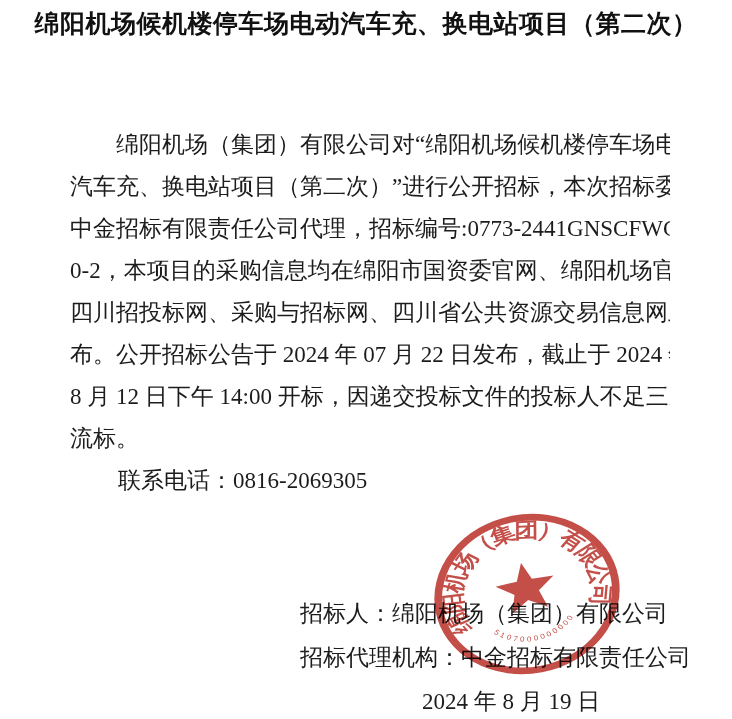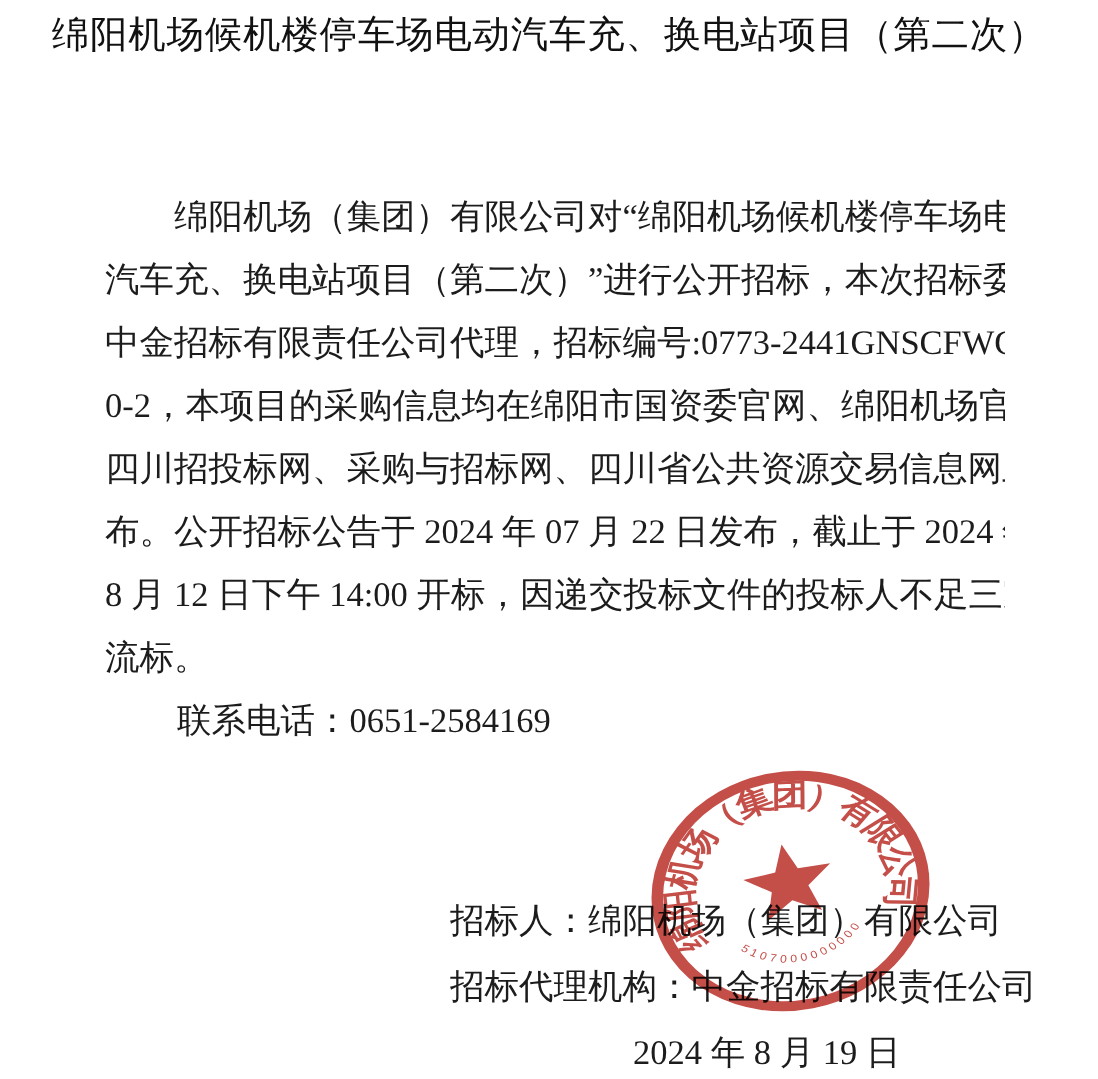--- a/index.html
+++ b/index.html
@@ -10,21 +10,21 @@
     background: #ffffff;
     overflow: hidden;
     color: #1c1c1c;
   }
   .title {
     position: absolute;
     top: 2px; left: 0; right: 0;
     margin: 0;
     text-align: center;
     font-family: "Liberation Sans", sans-serif;
-    font-weight: normal;
+    font-weight: bold;
     font-size: 25px;
     line-height: 42px;
     color: #111111;
     letter-spacing: 0.5px;
   }
   .title .tline { display: block; }
   .body-block {
     position: absolute;
     top: 124px; left: 70px;
     width: 600px;
@@ -80,21 +80,21 @@
 
   <div class="body-block">
     <div class="bline indent">绵阳机场（集团）有限公司对“绵阳机场候机楼停车场电动</div>
     <div class="bline">汽车充、换电站项目（第二次）”进行公开招标，本次招标委托</div>
     <div class="bline">中金招标有限责任公司代理，招标编号:0773-2441GNSCFWGK152</div>
     <div class="bline">0-2，本项目的采购信息均在绵阳市国资委官网、绵阳机场官网、</div>
     <div class="bline">四川招投标网、采购与招标网、四川省公共资源交易信息网上发</div>
     <div class="bline">布。公开招标公告于 2024 年 07 月 22 日发布，截止于 2024 年 0</div>
     <div class="bline">8 月 12 日下午 14:00 开标，因递交投标文件的投标人不足三家，</div>
     <div class="bline noj">流标。</div>
-    <div class="cline">联系电话：0651-2584169</div>
+    <div class="cline">联系电话：0816-2069305</div>
   </div>
 
   <div class="footer-block">
     <div class="fline">招标人：绵阳机场（集团）有限公司</div>
     <div class="fline">招标代理机构：中金招标有限责任公司</div>
     <div class="fline date">2024 年 8 月 19 日</div>
   </div>
 
   <div class="seal">
     <svg viewBox="0 0 200 200" preserveAspectRatio="none">

